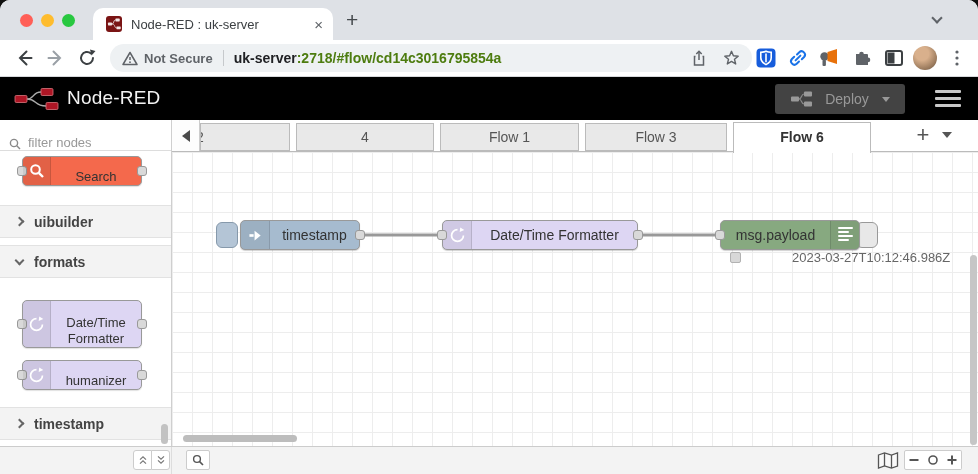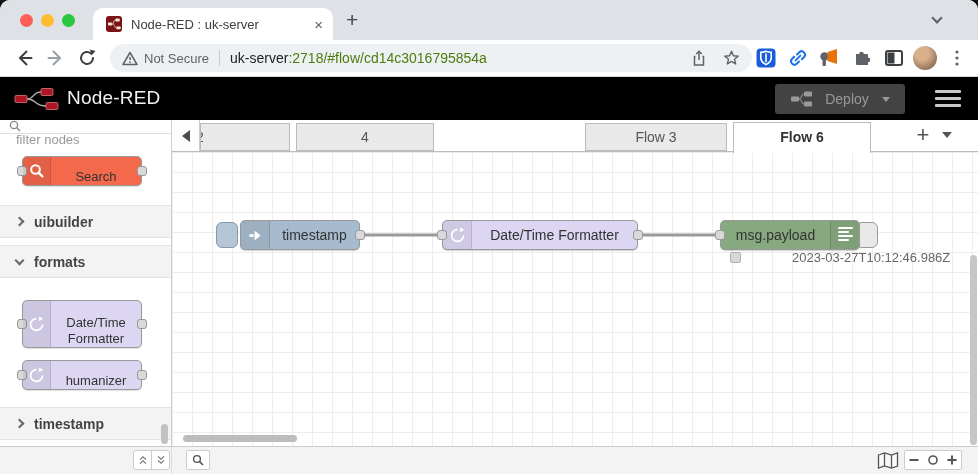--- a/index.html
+++ b/index.html
@@ -21,21 +21,21 @@
   .newtab-btn { position:absolute; left:346px; top:8px; font-size:21px; font-weight:300; color:#45494d; }
   .chev { display:inline-block; width:8px; height:8px; border-right:2px solid #5f6368;
     border-bottom:2px solid #5f6368; transform:rotate(45deg); }
   .tabsearch { position:absolute; left:933px; top:14px; }
 
   
   .toolbar { position:absolute; left:0; top:40px; width:978px; height:37px; background:#fff;
     border-bottom:1px solid #d7d9dc; }
   .navicon { position:absolute; top:8px; width:20px; height:20px; }
   .addr { position:absolute; left:110px; top:4px; width:642px; height:28px; background:#eef1f3;
-    border-radius:14px; display:flex; align-items:center; padding:0 12px; }
+    border-radius:14px; display:flex; align-items:center; padding:0 12px;font-weight:bold; }
   .addr .sec { font-size:13px; color:#5f6368; margin-left:6px; white-space:nowrap; }
   .addr .div { width:1px; height:16px; background:#c6c9cc; margin:0 10px; }
   .addr .url { flex:1; font-size:14px; white-space:nowrap; overflow:hidden; }
   .addr .host { color:#202124; } .addr .rest { color:#4d7c0f; }
   .ext { position:absolute; top:8px; width:20px; height:20px; }
   .avatar { position:absolute; left:913px; top:6px; width:24px; height:24px; border-radius:50%;
     background:radial-gradient(circle at 38% 32%, #d9b08c 0 30%, #9a7a5d 70%, #5c4a3a 100%); }
 
   
   .nr-header { position:absolute; left:0; top:77px; width:978px; height:43px; background:#000; }
@@ -44,22 +44,22 @@
     border-radius:3px; display:flex; align-items:center; justify-content:center; gap:9px; }
   .deploy .lbl { color:#999; font-size:14px; }
   .deploy .caret { width:0; height:0; border-left:4px solid transparent; border-right:4px solid transparent;
     border-top:5px solid #999; margin-left:4px; }
   .burger { position:absolute; left:935px; top:13px; width:26px; }
   .burger div { height:3px; background:#c9c9c9; border-radius:1px; margin-bottom:4px; }
 
   
   .palette { position:absolute; left:0; top:120px; width:172px; height:326px; background:#fff;
     border-right:1px solid #cfcfcf; }
-  .filter-row { position:absolute; left:0; top:0; width:171px; height:14px; border-bottom:1px solid #ddd;
-    display:flex; align-items:flex-start; padding-left:9px; background:#fff;flex-direction:column; }
+  .filter-row { position:absolute; left:0; top:0; width:171px; height:31px; border-bottom:1px solid #ddd;
+    display:flex; align-items:flex-end; padding-left:9px; background:#fff; }
   .filter-row input { border:none; outline:none; background:transparent; font-size:13px; color:#444;
     margin-left:7px; width:120px; font-family:"Liberation Sans",sans-serif; }
   .filter-row input::placeholder { color:#999; }
   .pnode { position:absolute; left:22px; width:120px; border:1px solid #999; border-radius:5px;
     display:flex; align-items:flex-end; box-shadow:0 1px 1px rgba(0,0,0,.12); }
   .pnode .isec { position:absolute; left:0; top:0; bottom:0; width:28px; background:rgba(0,0,0,.07);
     border-right:1px solid rgba(0,0,0,.12); border-radius:4px 0 0 4px;
     display:flex; align-items:center; justify-content:center; }
   .pnode .plabel { flex:1; margin-left:28px; text-align:center; font-size:13px; color:#333; line-height:1.25; }
   .port { position:absolute; width:10px; height:10px; background:#d9d9d9; border:1px solid #999;
@@ -330,20 +330,21 @@
 
   <div class="workspace">
     <div class="tabbar">
       <div class="tscroll">
           <span class="tri-l"></span>
         </div>
       <div class="ftab" style="left:28px; width:90px;">
         <span style="position:absolute; left:-5px; top:0;">2</span>
       </div>
       <div class="ftab" style="left:124px; width:138px;"><span>4</span></div>
+      <div class="ftab" style="left:268px; width:139px;"><span>Flow 1</span></div>
       <div class="ftab" style="left:413px; width:142px;"><span>Flow 3</span></div>
       <div class="ftab active" style="left:561px; width:138px;"><span>Flow 6</span></div>
       <div class="addflow">+</div>
       <span class="flowlist"></span>
     </div>
 
     <div class="canvas">
       <svg class="abs" style="left:0; top:0;" width="806" height="294">
         <path d="M188,83 C220,83 238,83 270,83" stroke="#999" stroke-width="3" fill="none"></path>
         <path d="M466,83 C498,83 516,83 548,83" stroke="#999" stroke-width="3" fill="none"></path>

